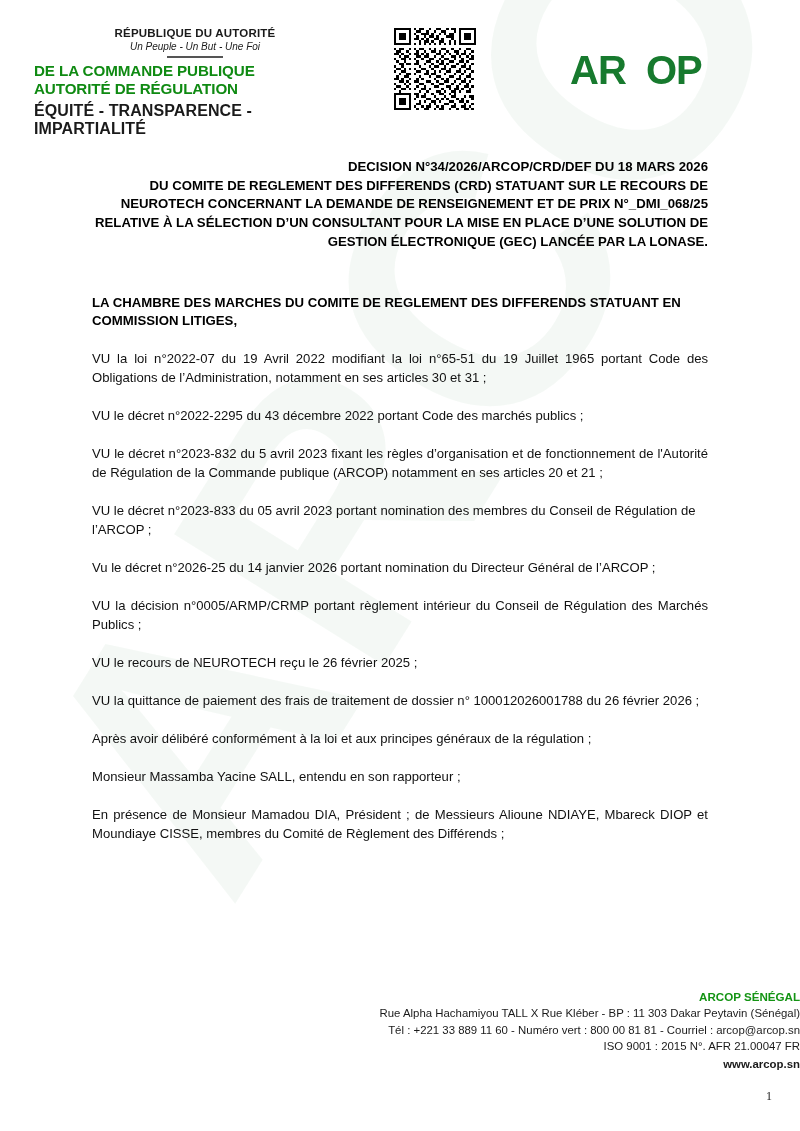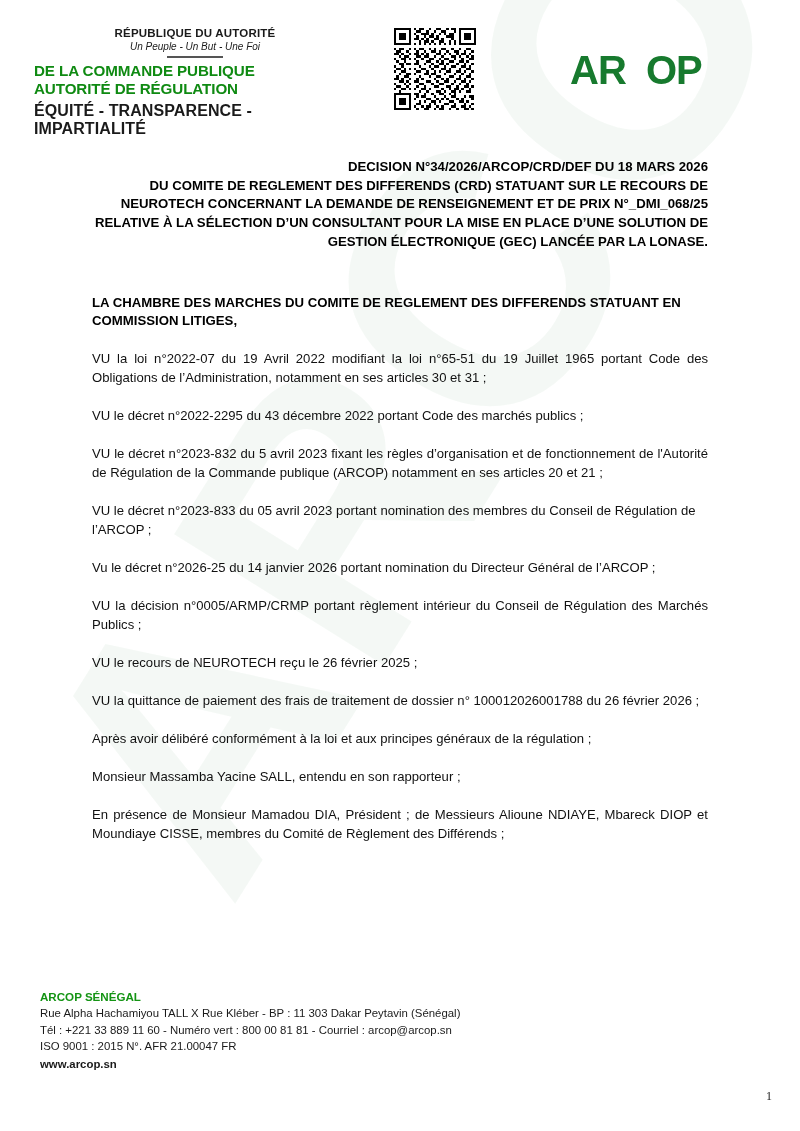--- a/index.html
+++ b/index.html
@@ -143,21 +143,21 @@
   }
   p.para.nojustify { text-align: left; }
 
   
   .footer {
     position: absolute;
     left: 0;
     right: 0;
     bottom: 58px;
     z-index: 2;
-    text-align: left;
+    text-align: right;
     color: #1a1a1a;
     padding-left: 40px;
   }
   .foot-title {
     font-size: 11.6px;
     font-weight: bold;
     color: #149414;
     line-height: 1.5;
   }
   .foot-line {

